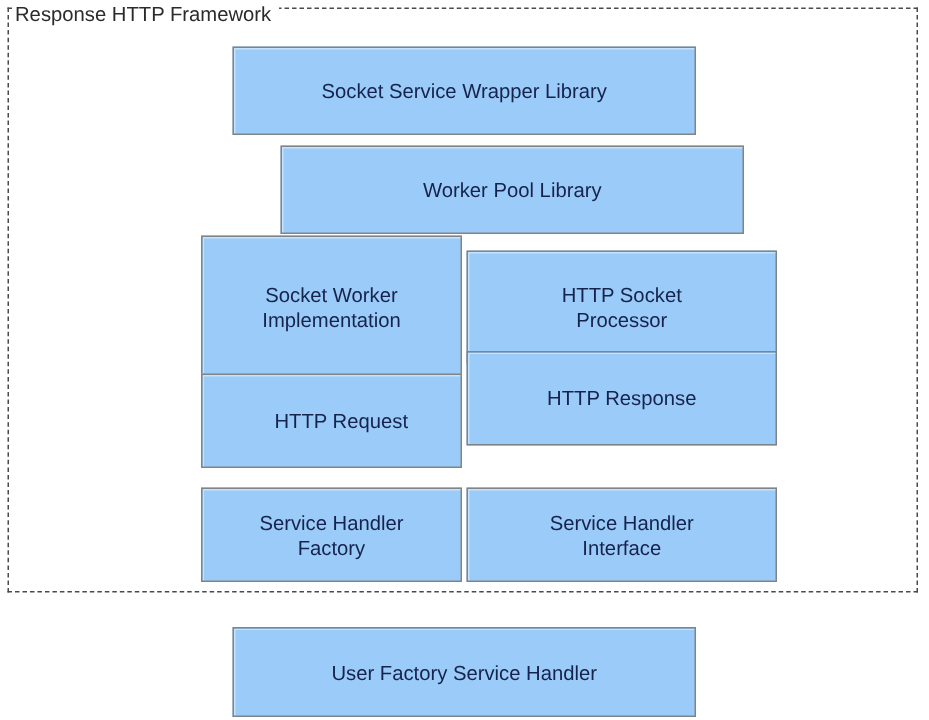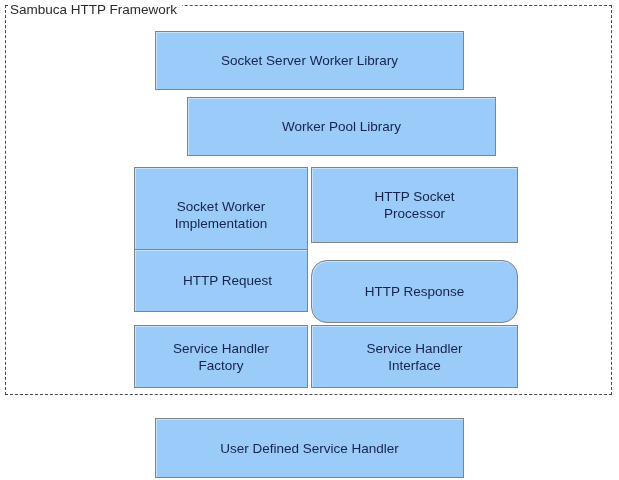--- a/index.html
+++ b/index.html
@@ -66,37 +66,37 @@
     white-space: pre-line;
   }
 
   
   .wide   { left: 155px; width: 309px; }
   .colL   { left: 134px; width: 174px; }
   .colR   { left: 311px; width: 207px; }
 
   #box-socket-server-wrapper-library { top: 31px;  height: 59px; }
   #box-worker-pool-library           { top: 97px;  height: 59px; margin-left: 32px; }
-  #box-socket-worker-implementation  { top: 167px; height: 96px; }
+  #box-socket-worker-implementation  { top: 157px; height: 96px; }
   #box-http-socket-processor         { top: 167px; height: 76px; }
   #box-http-request                  { top: 249px; height: 63px; padding-left: 13px; }
-  #box-http-response                 { top: 260px; height: 63px; border-radius: 16px; }
+  #box-http-response                 { top: 234px; height: 63px; }
   #box-service-handler-factory       { top: 325px; height: 63px; }
   #box-service-handler-interface     { top: 325px; height: 63px; }
   #box-user-defined-service-handler  { top: 418px; height: 60px; }
 </style>
 </head>
 <body>
 
 <div id="framework-frame"></div>
 
-<div id="framework-title">Sambuca HTTP Framework</div>
+<div id="framework-title">Response HTTP Framework</div>
 
 <div class="box wide" id="box-socket-server-wrapper-library">
-  <span>Socket Server Worker Library</span>
+  <span>Socket Service Wrapper Library</span>
 </div>
 
 <div class="box wide" id="box-worker-pool-library">
   <span>Worker Pool Library</span>
 </div>
 
 <div class="box colL" id="box-socket-worker-implementation">
   <span>Socket Worker
 Implementation</span>
 </div>
@@ -115,14 +115,14 @@
 <div class="box colL" id="box-service-handler-factory">
   <span>Service Handler
 Factory</span>
 </div>
 <div class="box colR" id="box-service-handler-interface">
   <span>Service Handler
 Interface</span>
 </div>
 
 <div class="box wide" id="box-user-defined-service-handler">
-  <span>User Defined Service Handler</span>
+  <span>User Factory Service Handler</span>
 </div>
 
 </body></html>

